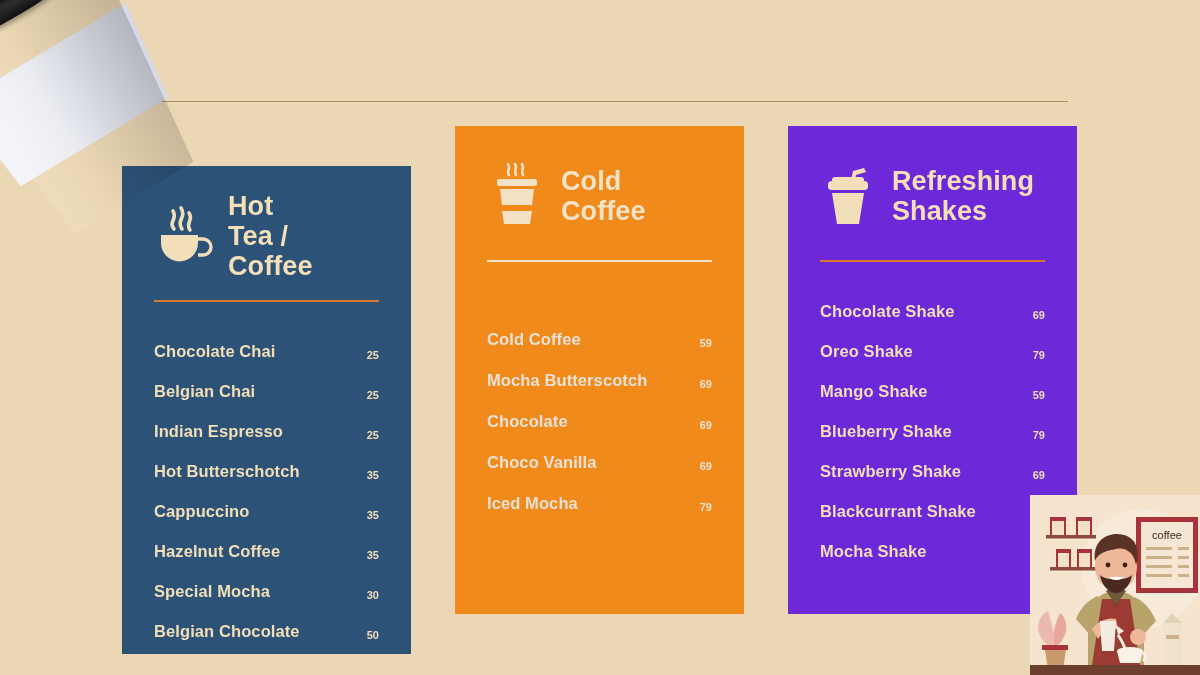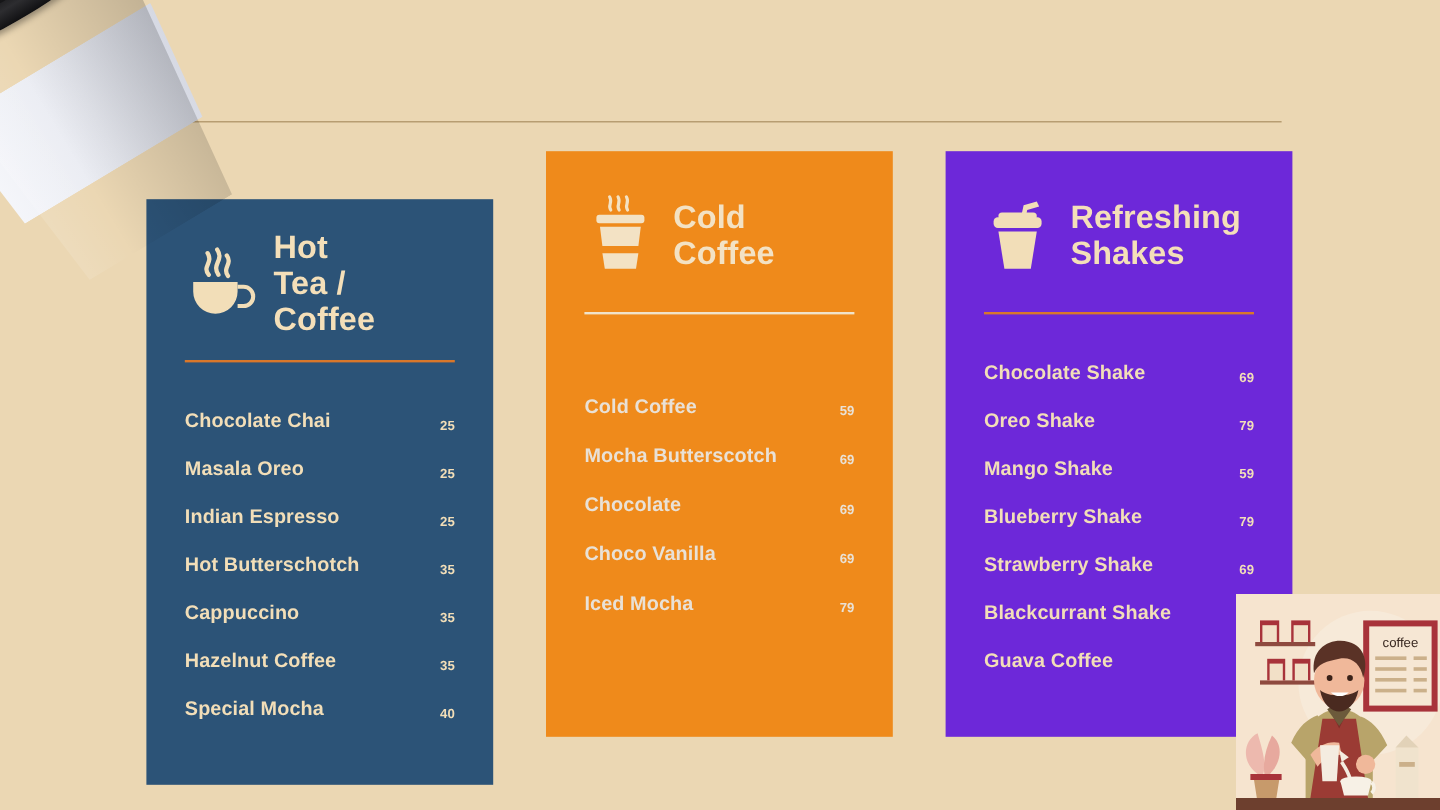--- a/index.html
+++ b/index.html
@@ -133,42 +133,46 @@
       <h2 class="card-title">Hot
 Tea / Coffee</h2>
     </div>
     <div class="card-divider"></div>
     <div class="items">
       <div class="item">
         <span class="item-name">Chocolate Chai</span>
         <span class="item-price">25</span>
       </div>
       <div class="item">
-        <span class="item-name">Masala Oreo</span>
+        <span class="item-name">Belgian Chai</span>
         <span class="item-price">25</span>
       </div>
       <div class="item">
         <span class="item-name">Indian Espresso</span>
         <span class="item-price">25</span>
       </div>
       <div class="item">
         <span class="item-name">Hot Butterschotch</span>
         <span class="item-price">35</span>
       </div>
       <div class="item">
         <span class="item-name">Cappuccino</span>
         <span class="item-price">35</span>
       </div>
       <div class="item">
         <span class="item-name">Hazelnut Coffee</span>
         <span class="item-price">35</span>
       </div>
       <div class="item">
         <span class="item-name">Special Mocha</span>
-        <span class="item-price">40</span>
+        <span class="item-price">30</span>
+      </div>
+      <div class="item">
+        <span class="item-name">Belgian Chocolate</span>
+        <span class="item-price">50</span>
       </div>
     </div>
   </section>
 
   <section class="card card--b">
     <div class="card-head">
       <span class="card-icon">
         <svg width="60" height="66" viewBox="0 0 60 66" aria-hidden="true">
           <g fill="none" stroke="#f3e2c4" stroke-width="2.6" stroke-linecap="round">
             <path d="M22 14 C19 10, 24 8, 21 3"></path>
@@ -241,21 +245,21 @@
       </div>
       <div class="item">
         <span class="item-name">Strawberry Shake</span>
         <span class="item-price">69</span>
       </div>
       <div class="item">
         <span class="item-name">Blackcurrant Shake</span>
         <span class="item-price">69</span>
       </div>
       <div class="item">
-        <span class="item-name">Guava Coffee</span>
+        <span class="item-name">Mocha Shake</span>
         <span class="item-price">59</span>
       </div>
     </div>
   </section>
 </div>
 
 <div class="barista">
   <svg width="170" height="180" viewBox="0 0 170 180" aria-hidden="true">
 
     <rect x="0" y="0" width="170" height="180" fill="#f6e4cf"></rect>

